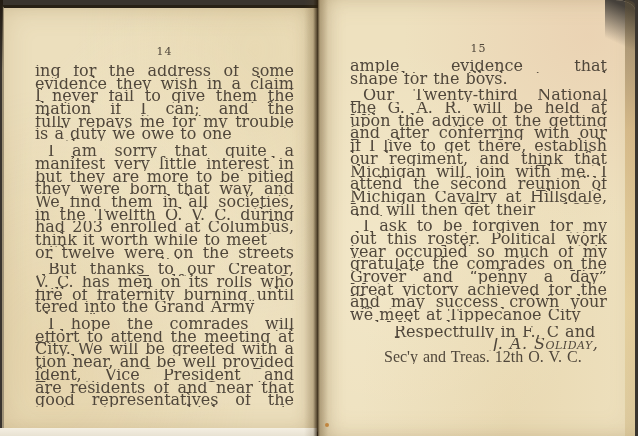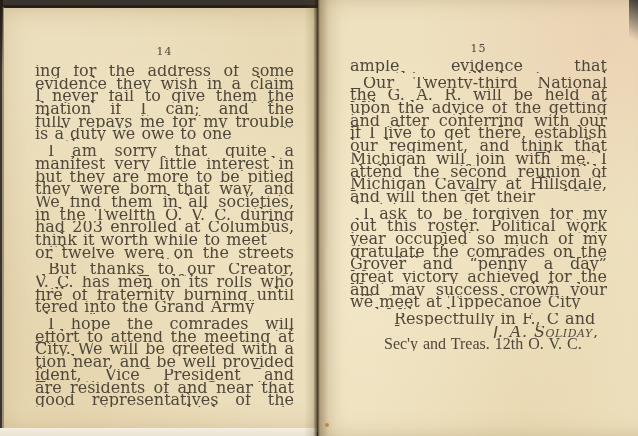--- a/index.html
+++ b/index.html
@@ -2,21 +2,21 @@
 <html><head>
 <meta charset="utf-8">
 <style>
   html,body { margin:0; padding:0; }
   body {
     width:638px; height:436px; overflow:hidden; position:relative;
     background:#39342e;
     font-family:"DejaVu Serif","Liberation Serif",serif;
   }
   .page {
-    position:absolute; color:#50473b;padding-left:24px;
+    position:absolute; color:#50473b;
   }
   .page-left {
     left:2px; top:5px; width:314px; height:423px;
     background-color:#ecdfbd;
     background-image:
       radial-gradient(ellipse at 15% 85%, rgba(205,175,115,0.22), transparent 55%),
       radial-gradient(ellipse at 80% 10%, rgba(220,200,150,0.25), transparent 50%),
       radial-gradient(ellipse at 50% 50%, rgba(255,250,230,0.25), transparent 70%);
     border-top:3px solid #272015;
     border-left:2px solid rgba(62,50,32,0.45);
@@ -128,20 +128,21 @@
 </div>
 
 <div class="page page-right">
   <div class="corner-shadow"></div>
   <div class="right-edge"></div>
   <div class="pnum">15</div>
   <div class="textcol">
     <div>
         <div class="para">
           <div class="tline just">ample evidence that everything will be in good</div>
+          <div class="tline">shape for the boys.</div>
         </div>
         <div class="para">
           <div class="tline just ind">Our Twenty-third National Encampment of</div>
           <div class="tline just">the G. A. R. will be held at Milwaukee, and</div>
           <div class="tline just">upon the advice of the getting in the west,</div>
           <div class="tline just">and after conferring with our President, I shall</div>
           <div class="tline just">if I live to get there, establish headquarters for</div>
           <div class="tline just">our regiment, and think that the Eleventh</div>
           <div class="tline just">Michigan will join with me. I shall if possible</div>
           <div class="tline just">attend the second reunion of the Eleventh</div>

